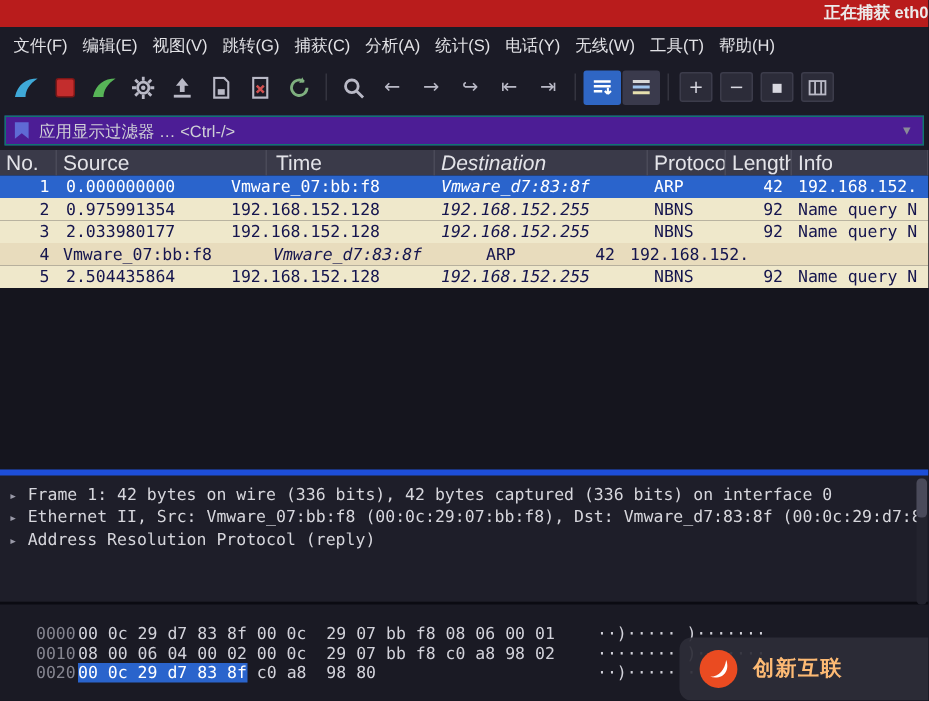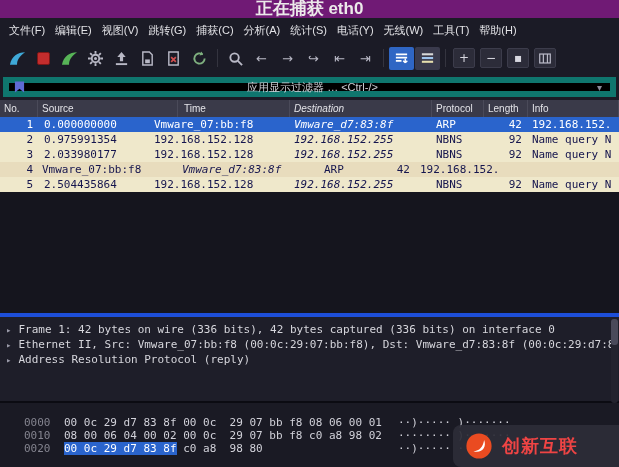--- a/index.html
+++ b/index.html
@@ -1,37 +1,37 @@
 <!DOCTYPE html>
 <html><head>
 <meta charset="utf-8">
 <style>
   * { box-sizing: border-box; margin: 0; padding: 0; }
   body { width: 619px; height: 467px; background: #14141d; font-family: "Liberation Sans", sans-serif; }
   #app { position: relative; width: 619px; height: 467px; background: #1b1b26; overflow: hidden; }
 
-  .titlebar { height: 18px; background: #701a75; color: #eceaea; font-size: 17px; font-weight: bold; text-align: center; line-height: 18px; }
+  .titlebar { height: 18px; background: #b91c1c; color: #eceaea; font-size: 11px; font-weight: bold; text-align: right; line-height: 18px; }
 
   .menubar { height: 24px; display: flex; align-items: center; padding: 0 4px; color: #e2e2e6; font-size: 11px; }
   .menu-item { padding: 3px 5px; cursor: default; white-space: nowrap; }
 
   .toolbar { height: 32px; display: flex; align-items: center; padding: 0 5px; gap: 1px; }
   .tbtn { width: 25px; height: 23px; display: flex; align-items: center; justify-content: center; background: transparent; border: none; color: #b9b9c6; font-size: 13px; font-family: "DejaVu Sans", sans-serif; }
   .tbtn.tile { width: 22px; height: 20px; background: #2c2c39; border: 1px solid #3c3c4b; border-radius: 2px; margin: 0 2px; font-size: 12px; color: #d8d8e0; }
   .tbtn.pressed { background: #2f66c4; border-radius: 2px; }
   .tbtn.pressed2 { background: #3a3a4c; border-radius: 2px; }
   .sep { width: 1px; height: 18px; background: #34343f; margin: 0 4px; }
   .stop-sq { width: 13px; height: 13px; background: #c32d2d; border: 1px solid #7e1717; border-radius: 2px; }
 
   .filterwrap { height: 26px; padding: 3px; }
-  .filterbar { height: 20px; background: #000000; border: 6px solid #0f766e; display: flex; align-items: center; padding: 0 5px; font-size: 11px; color: #cfcfd6; text-align: center; }
+  .filterbar { height: 20px; background: #4c1d95; border: 1px solid #0f766e; display: flex; align-items: center; padding: 0 5px; font-size: 11px; color: #cfcfd6; }
   .filter-text { flex: 1; margin-left: 6px; white-space: nowrap; overflow: hidden; }
   .filter-arrow { color: #8a8a98; font-size: 10px; padding: 0 3px; }
 
-  .pkt-header { height: 17px; display: flex; background: #3a3a49; color: #e3e3e8; font-size: 10px; line-height: 17px; }
+  .pkt-header { height: 17px; display: flex; background: #3a3a49; color: #e3e3e8; font-size: 14px; line-height: 17px; }
   .pkt-header .col { border-right: 1px solid #4a4a59; }
   .col { overflow: hidden; white-space: nowrap; }
   .c-no { width: 38px; text-align: right; padding-right: 5px; }
   .pkt-header .c-no { text-align: left; padding-left: 4px; }
   .c-time { width: 112px; padding-left: 6px; }
   .c-src { width: 140px; padding-left: 4px; }
   .c-dst { width: 142px; padding-left: 4px; font-style: italic; }
   .c-proto { width: 52px; padding-left: 4px; }
   .c-len { width: 44px; text-align: right; padding-right: 6px; }
   .pkt-header .c-len { text-align: left; padding-left: 4px; }
@@ -45,26 +45,26 @@
 
   .details { position: relative; height: 88px; background: #1e1e29; border-top: 4px solid #1d4ed8; font-family: "DejaVu Sans Mono", monospace; font-size: 11px; color: #d6d6dc; padding: 5px 6px; }
   .dline { height: 15px; line-height: 15px; white-space: nowrap; overflow: hidden; }
   .expander { color: #9a9aa8; margin-right: 7px; font-size: 9px; }
   .vscroll { position: absolute; top: 2px; right: 1px; width: 7px; height: 84px; background: #23232e; border-radius: 3px; }
   .vscroll .thumb { width: 7px; height: 26px; background: #4a4a5a; border-radius: 3px; }
 
   .hexpane { height: 66px; background: #1a1a24; border-top: 2px solid #0b0b12; font-family: "DejaVu Sans Mono", monospace; font-size: 11px; padding-top: 13px; }
   .hexrow { position: relative; height: 13px; line-height: 13px; }
   .hexoff { position: absolute; left: 24px; color: #84848f; }
-  .hexbytes { position: absolute; left: 52px; color: #d2d2da; white-space: pre; margin-left: 12px; }
+  .hexbytes { position: absolute; left: 52px; color: #d2d2da; white-space: pre; }
   .hl { background: #2a64cc; color: #ffffff; }
   .hexascii { position: absolute; left: 398px; color: #d2d2da; white-space: pre; }
 
   .watermark { position: absolute; right: 0; bottom: 0; height: 42px; width: 166px; background: rgba(45,45,56,0.93); border-radius: 8px 0 0 8px; display: flex; align-items: center; padding-left: 12px; gap: 9px; }
-  .wm-text { color: #ef4444; font-size: 18px; font-weight: bold; letter-spacing: 1px; white-space: nowrap; }
+  .wm-text { color: #fdba74; font-size: 14px; font-weight: bold; letter-spacing: 1px; white-space: nowrap; }
 </style>
 </head>
 <body>
 
 <div id="app">
 
   <div class="titlebar">
     <span>正在捕获 eth0</span>
   </div>
 

